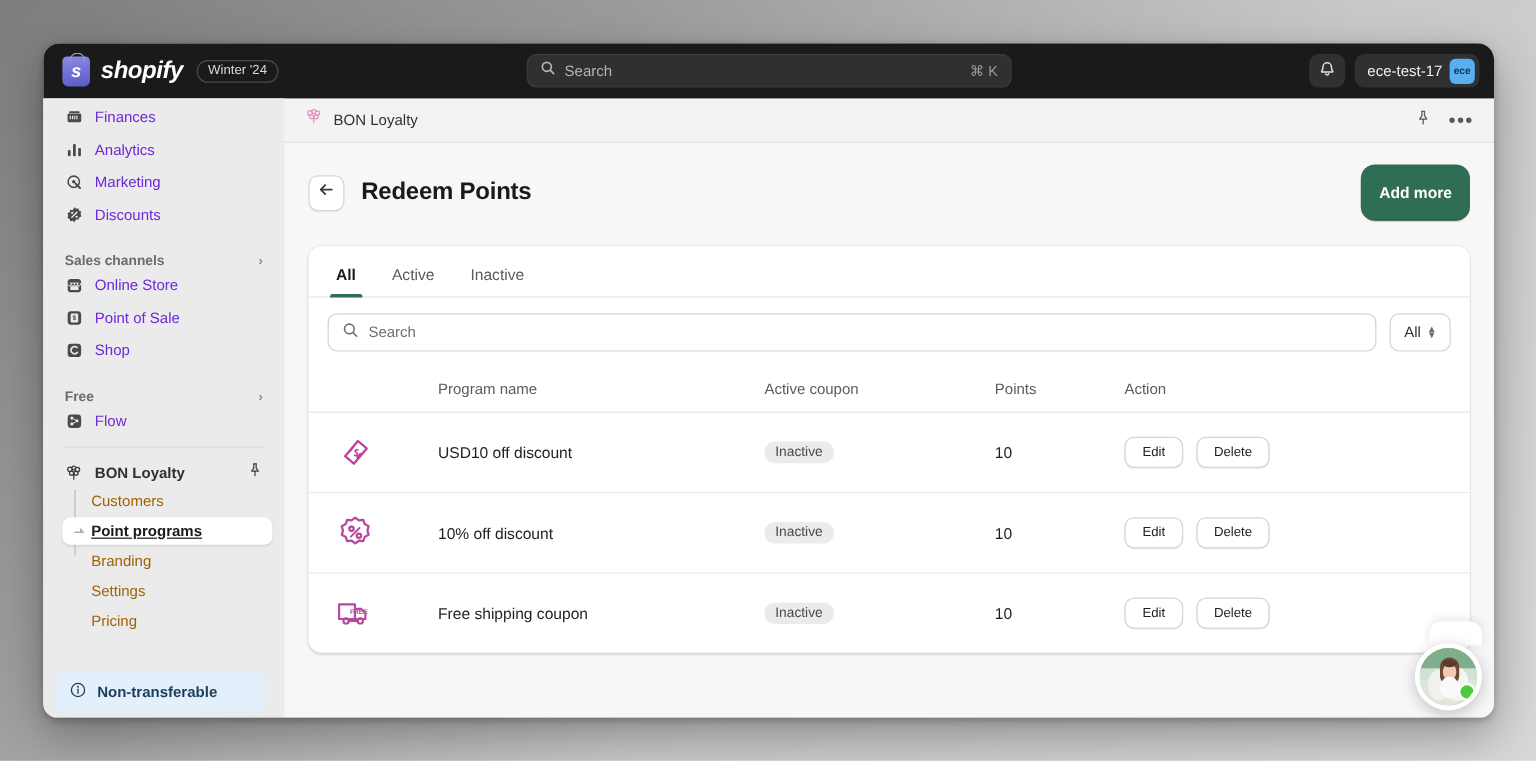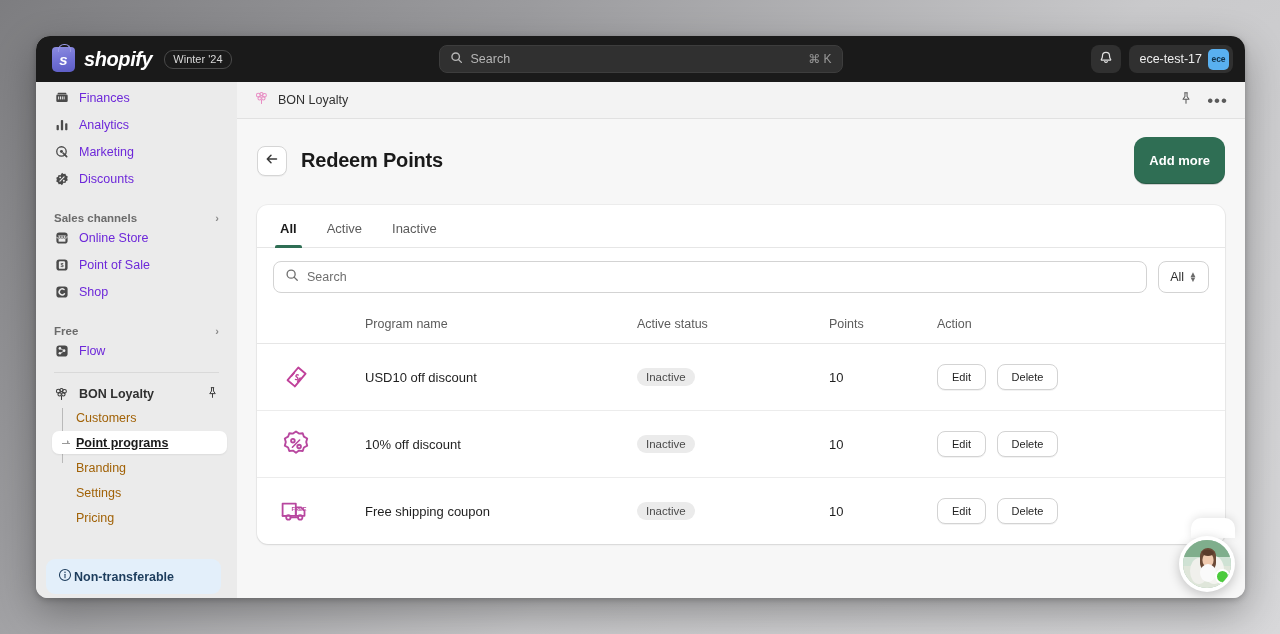--- a/index.html
+++ b/index.html
@@ -142,21 +142,21 @@
     margin-top: -2.5px;
     border: 2.5px solid transparent; border-left-color: #9a9a9a;
   }
   .divider { height: 1px; background: #d9d9d9; margin: 9px 8px; }
   .bon-row { display: flex; align-items: center; gap: 10px; height: 24px; padding: 0 8px; }
   .bon-row .lbl { color: #303030; font-size: 12.5px; font-weight: 700; }
   .bon-row .pin { margin-left: auto; }
   .banner-nt {
     position: absolute; left: 10px; right: 16px; bottom: 4px;
     background: #e3effa; border-radius: 9px;
-    display: flex; align-items: center; gap: 2px;
+    display: flex; align-items: center; gap: 9px;
     padding: 9px 12px;
     color: #1c3c5c; font-size: 12.5px; font-weight: 600;
   }
 
   
   .content { flex: 1; background: #f7f7f7; display: flex; flex-direction: column; min-width: 0; }
   .apphdr {
     height: 37px; background: #f3f3f3;
     border-bottom: 1px solid #e1e1e1;
     display: flex; align-items: center; gap: 9px;
@@ -556,21 +556,21 @@
                   <span>▼</span>
               </span>
             </div>
           </div>
 
           <table>
             <thead>
               <tr>
                 <th class="c-icon"></th>
                 <th class="c-name">Program name</th>
-                <th class="c-stat">Active status</th>
+                <th class="c-stat">Active coupon</th>
                 <th class="c-pts">Points</th>
                 <th class="c-act">Action</th>
               </tr>
             </thead>
             <tbody>
 
               <tr>
                 <td class="iconcell" style="padding-left:22px">
                   <span>
                     <svg width="34" height="34" viewBox="0 0 34 34" fill="none" stroke="#c0419a" stroke-width="1.9">

